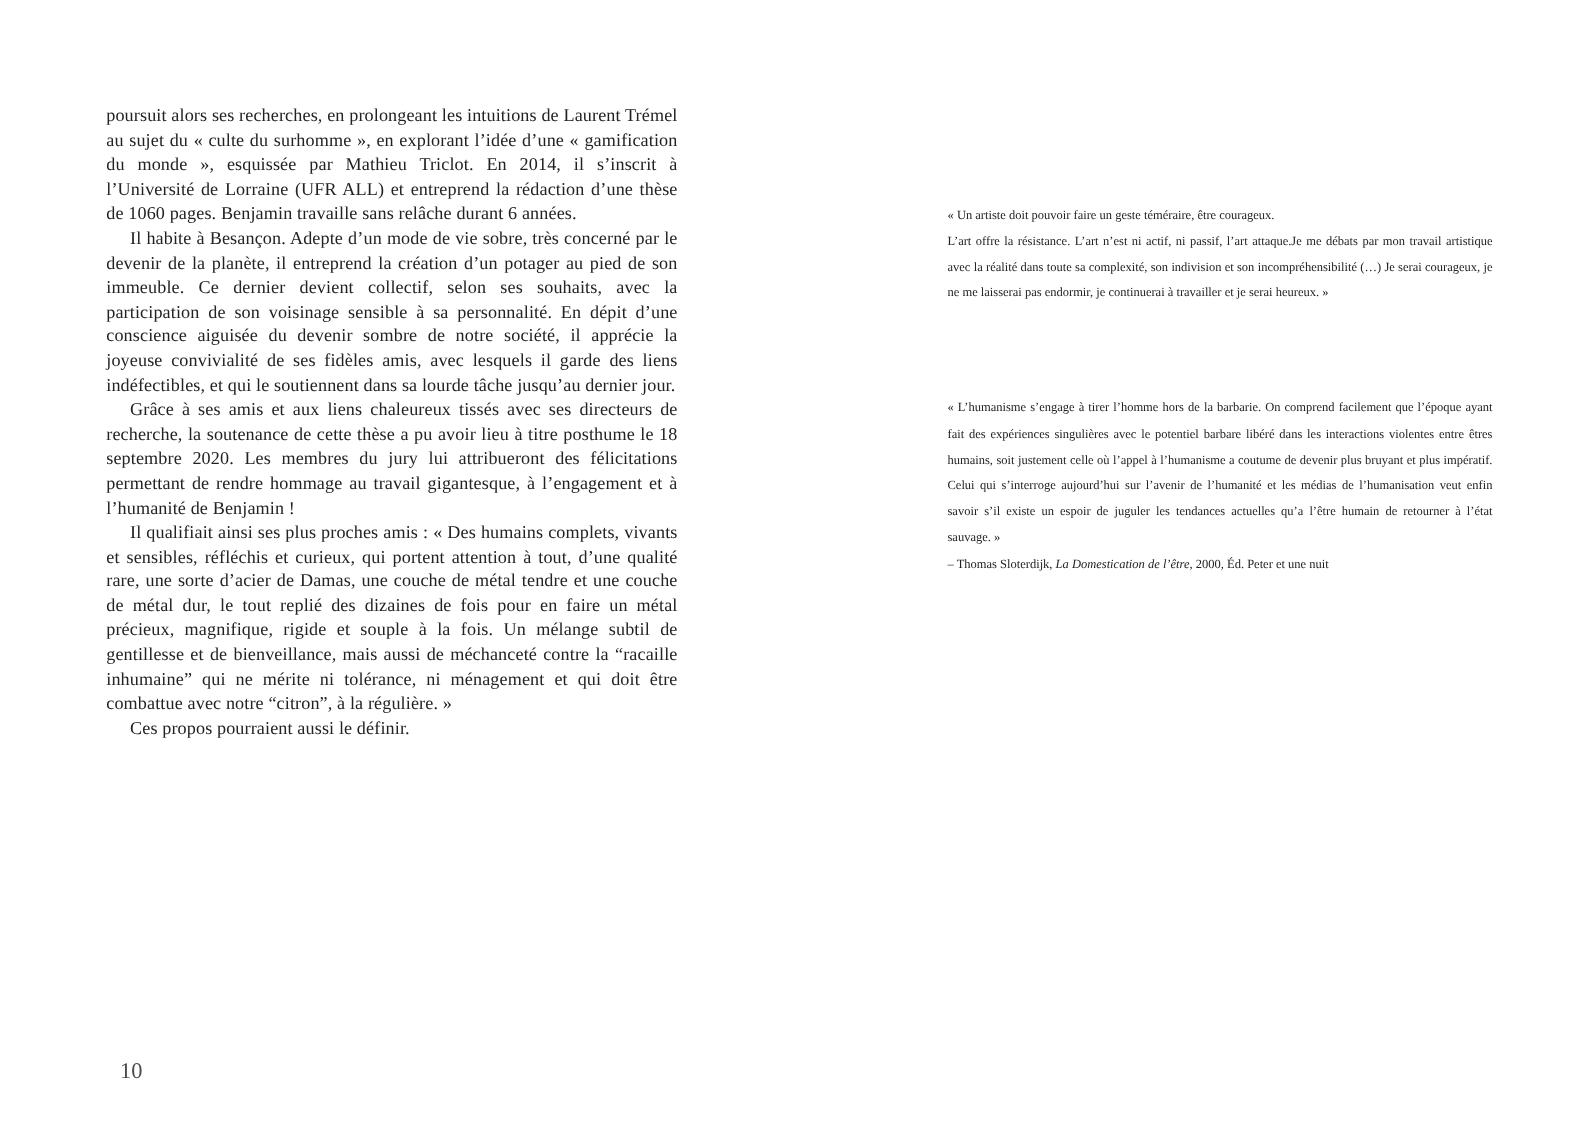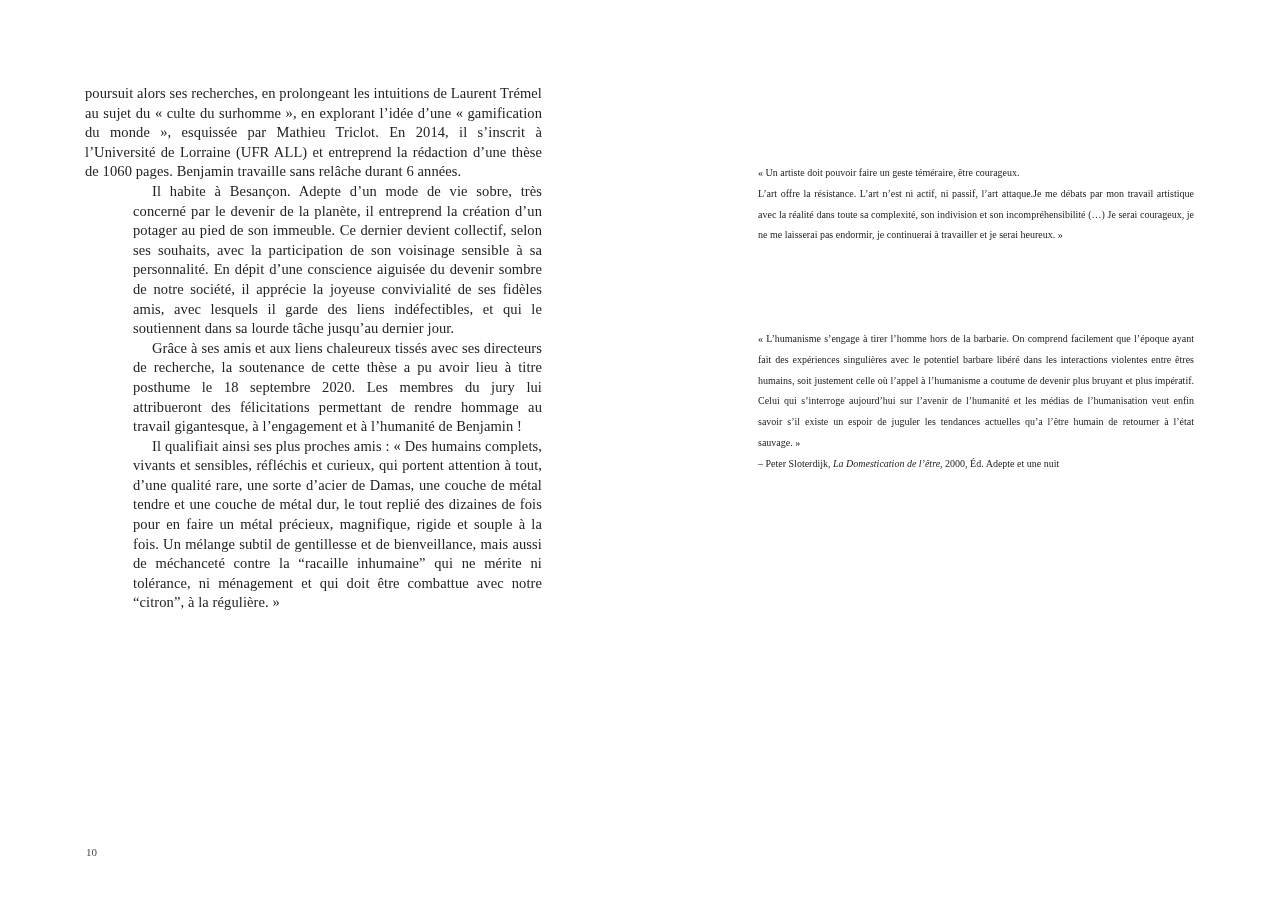--- a/index.html
+++ b/index.html
@@ -34,38 +34,37 @@
   }
   .left-text-block p {
     margin: 0;
     font-size: 14.5px;
     line-height: 19.6px;
     text-align: justify;
     letter-spacing: 0.1px;
   }
   .left-text-block p:not(:first-child) {
     text-indent: 19px;
-    margin-left: 48px;
   }
 
   .page-number {
     position: absolute;
-    left: 86px;
+    left: 96px;
     top: 846px;
-    font-size: 11px;
+    font-size: 18px;
     color: #4a4a4a;
   }
 
   
   .quote {
     position: absolute;
     width: 436px;
   }
   .quote-1 { left: 120px; top: 163px; } 
-  .quote-2 { left: 120px; top: 329px; }
+  .quote-2 { left: 120px; top: 317px; }
   .quote p {
     margin: 0;
     font-size: 10px;
     line-height: 20.8px;
   }
   .quote .quote-text {
     text-align: justify;
     white-space: pre-line;
   }
   .quote .attribution {
@@ -80,30 +79,31 @@
 <body>
 
 <div class="spread">
 
   <div class="page page-left">
     <div class="left-text-block">
       <p>poursuit alors ses recherches, en prolongeant les intuitions de Laurent Trémel au sujet du «&nbsp;culte du surhomme&nbsp;», en explorant l’idée d’une «&nbsp;gamification du monde&nbsp;», esquissée par Mathieu Triclot. En 2014, il s’inscrit à l’Université de Lorraine (UFR ALL) et entreprend la rédaction d’une thèse de 1060 pages. Benjamin travaille sans relâche durant 6 années.</p>
       <p>Il habite à Besançon. Adepte d’un mode de vie sobre, très concerné par le devenir de la planète, il entreprend la création d’un potager au pied de son immeuble. Ce dernier devient collectif, selon ses souhaits, avec la participation de son voisinage sensible à sa personnalité. En dépit d’une conscience aiguisée du devenir sombre de notre société, il apprécie la joyeuse convivialité de ses fidèles amis, avec lesquels il garde des liens indéfectibles, et qui le soutiennent dans sa lourde tâche jusqu’au dernier jour.</p>
       <p>Grâce à ses amis et aux liens chaleureux tissés avec ses directeurs de recherche, la soutenance de cette thèse a pu avoir lieu à titre posthume le 18 septembre 2020. Les membres du jury lui attribueront des félicitations permettant de rendre hommage au travail gigantesque, à l’engagement et à l’humanité de Benjamin&nbsp;!</p>
       <p>Il qualifiait ainsi ses plus proches amis&nbsp;: «&nbsp;Des humains complets, vivants et sensibles, réfléchis et curieux, qui portent attention à tout, d’une qualité rare, une sorte d’acier de Damas, une couche de métal tendre et une couche de métal dur, le tout replié des dizaines de fois pour en faire un métal précieux, magnifique, rigide et souple à la fois. Un mélange subtil de gentillesse et de bienveillance, mais aussi de méchanceté contre la “racaille inhumaine” qui ne mérite ni tolérance, ni ménagement et qui doit être combattue avec notre “citron”, à la régulière.&nbsp;»</p>
+      <p>Ces propos pourraient aussi le définir.</p>
     </div>
     <div class="page-number">10</div>
   </div>
 
   <div class="page page-right">
     <div class="quote quote-1">
       <p class="quote-text">«&nbsp;Un artiste doit pouvoir faire un geste téméraire, être courageux.
 L’art offre la résistance. L’art n’est ni actif, ni passif, l’art attaque.Je me débats par mon travail artistique avec la réalité dans toute sa complexité, son indivision et son incompréhensibilité (…) Je serai courageux, je ne me laisserai pas endormir, je continuerai à travailler et je serai heureux.&nbsp;»</p>
     </div>
     <div class="quote quote-2">
       <p class="quote-text">«&nbsp;L’humanisme s’engage à tirer l’homme hors de la barbarie. On comprend facilement que l’époque ayant fait des expériences singulières avec le potentiel barbare libéré dans les interactions violentes entre êtres humains, soit justement celle où l’appel à l’humanisme a coutume de devenir plus bruyant et plus impératif. Celui qui s’interroge aujourd’hui sur l’avenir de l’humanité et les médias de l’humanisation veut enfin savoir s’il existe un espoir de juguler les tendances actuelles qu’a l’être humain de retourner à l’état sauvage.&nbsp;»</p>
       <p class="attribution">
-        <span>– Peter Sloterdijk, </span><em>La Domestication de l’être</em><span>, 2000, Éd. Adepte et une nuit</span>
+        <span>– Thomas Sloterdijk, </span><em>La Domestication de l’être</em><span>, 2000, Éd. Peter et une nuit</span>
       </p>
     </div>
   </div>
 
 </div>
 
 </body></html>

